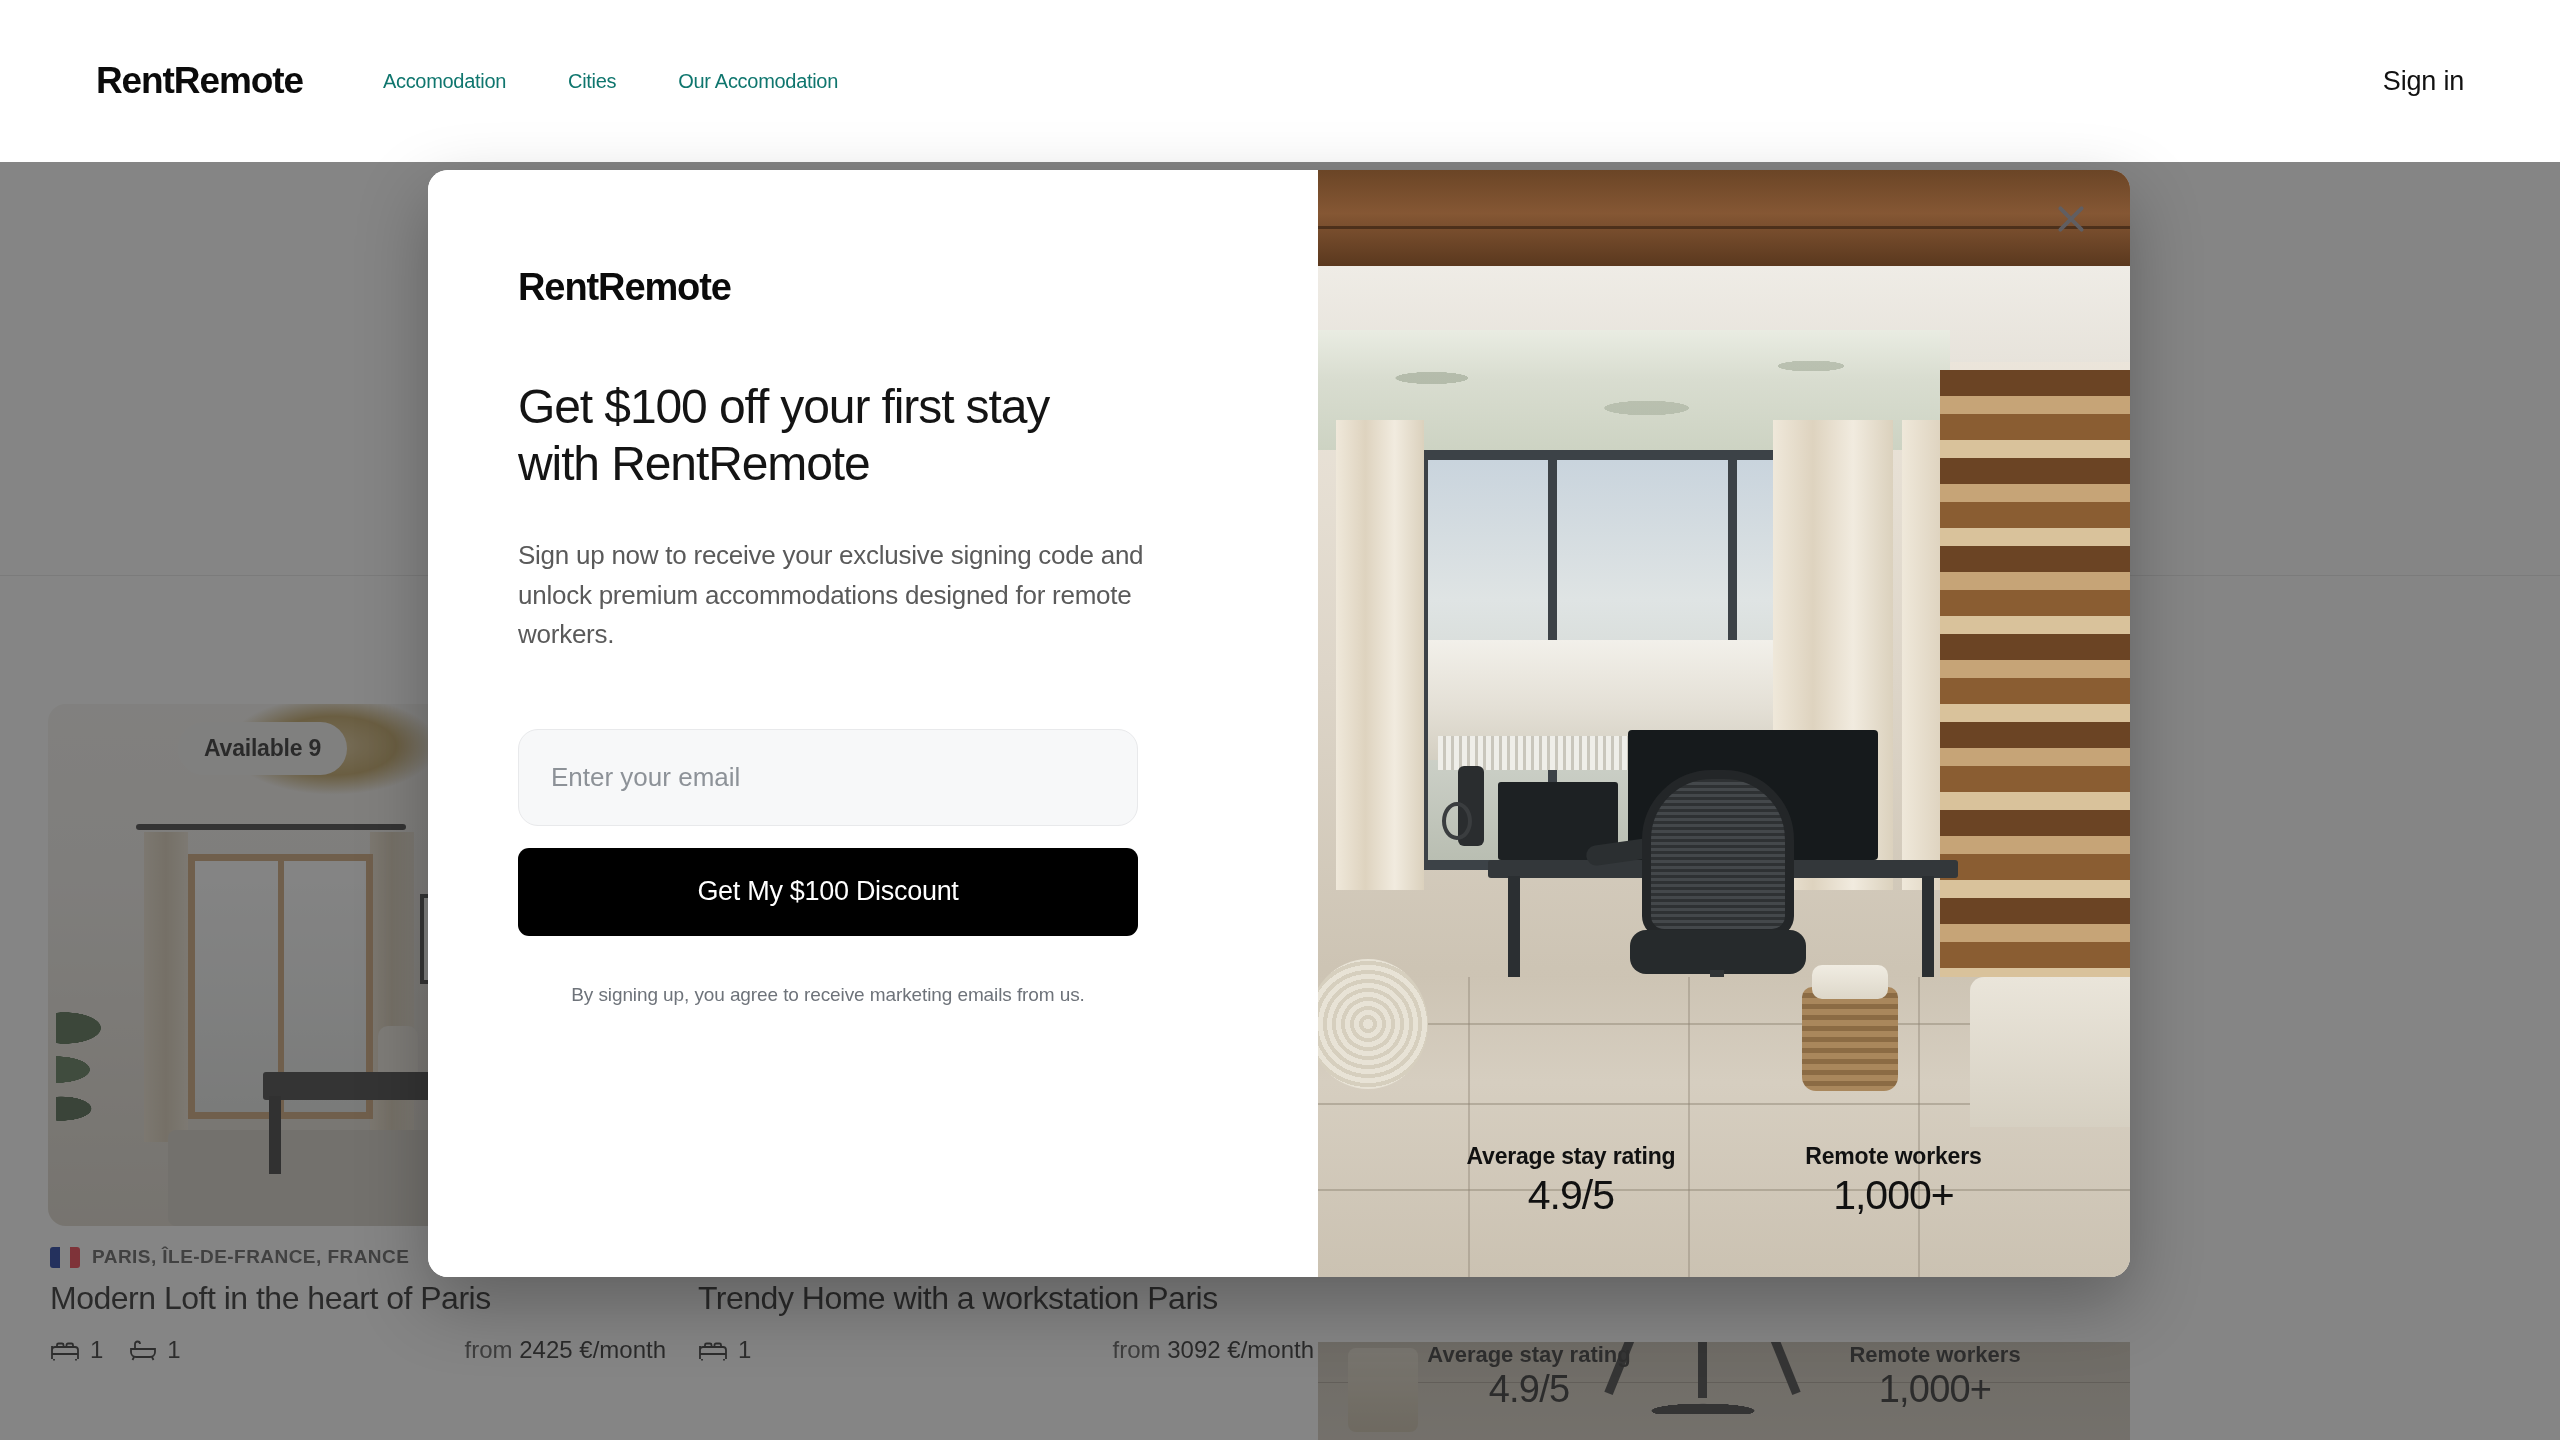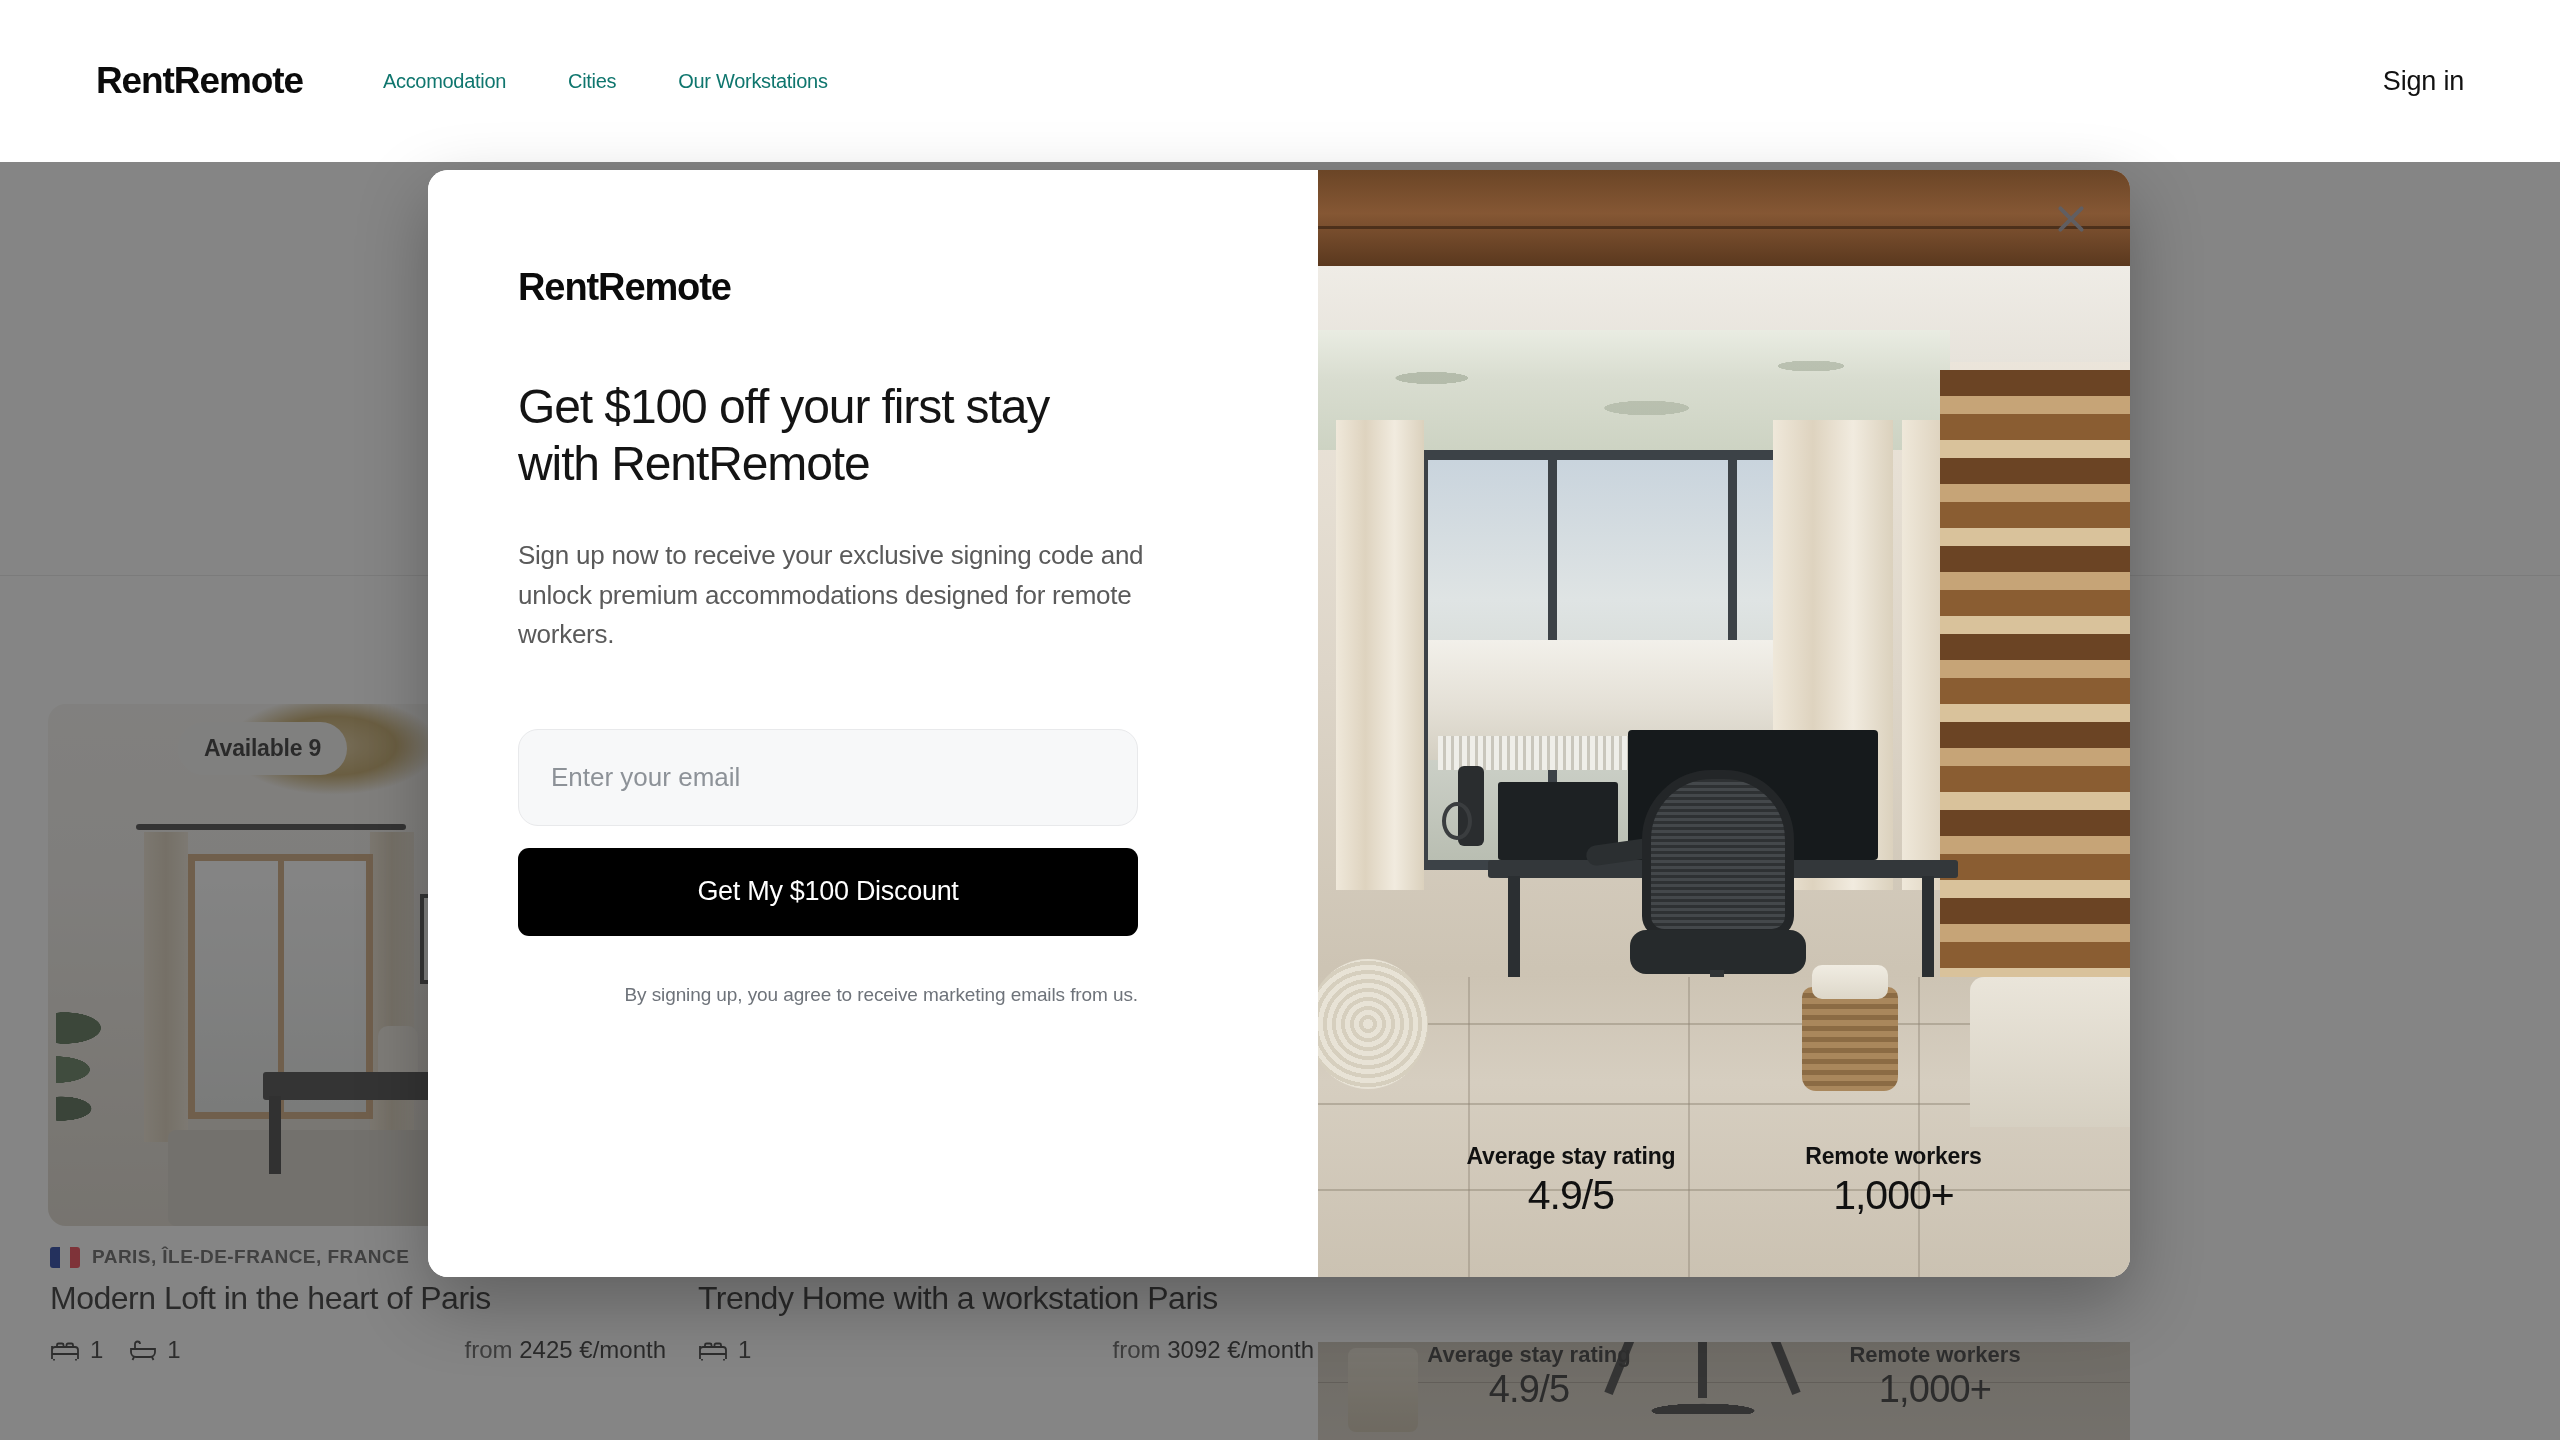--- a/index.html
+++ b/index.html
@@ -248,21 +248,21 @@
     background: #000; color: #fff; border: none; border-radius: 11px;
     font-family: "Liberation Sans", sans-serif; font-size: 27px;
     letter-spacing: -0.3px; cursor: pointer;
   }
   #skip-btn {
     display: block; width: 620px; margin-top: 32px; background: none; border: none;
     font-family: "Liberation Sans", sans-serif; font-size: 27px; color: #4b5059;
     letter-spacing: -0.3px; cursor: pointer; text-align: center;
   }
   #consent {
-    width: 620px; margin-top: 48px; text-align: right;
+    width: 620px; margin-top: 48px; text-align: center;
     font-size: 19px; color: #6e737a; letter-spacing: -0.1px;
   }
 
   
   #modal-right {
     position: relative; flex: 1; overflow: hidden;
     background: linear-gradient(180deg,#6d4526 0%, #7a4f2c 9%, #efe9df 10%, #ddd5c8 46%, #cdc4b4 72%, #c7bdac 100%);
   }
   #close-btn {
     position: absolute; right: 36px; top: 26px; width: 46px; height: 46px;
@@ -419,21 +419,21 @@
 </head>
 <body>
 
 <div id="page">
 
   <nav id="navbar">
     <div id="brand">RentRemote</div>
     <div id="nav-links">
       <span class="nav-link">Accomodation</span>
       <span class="nav-link">Cities</span>
-      <span class="nav-link">Our Workstations</span>
+      <span class="nav-link">Our Accomodation</span>
     </div>
     <span id="signin">Sign in</span>
   </nav>
 
   <div id="content">
     <div id="divider"></div>
 
     <div id="cards-row">
 
       <div class="card">

